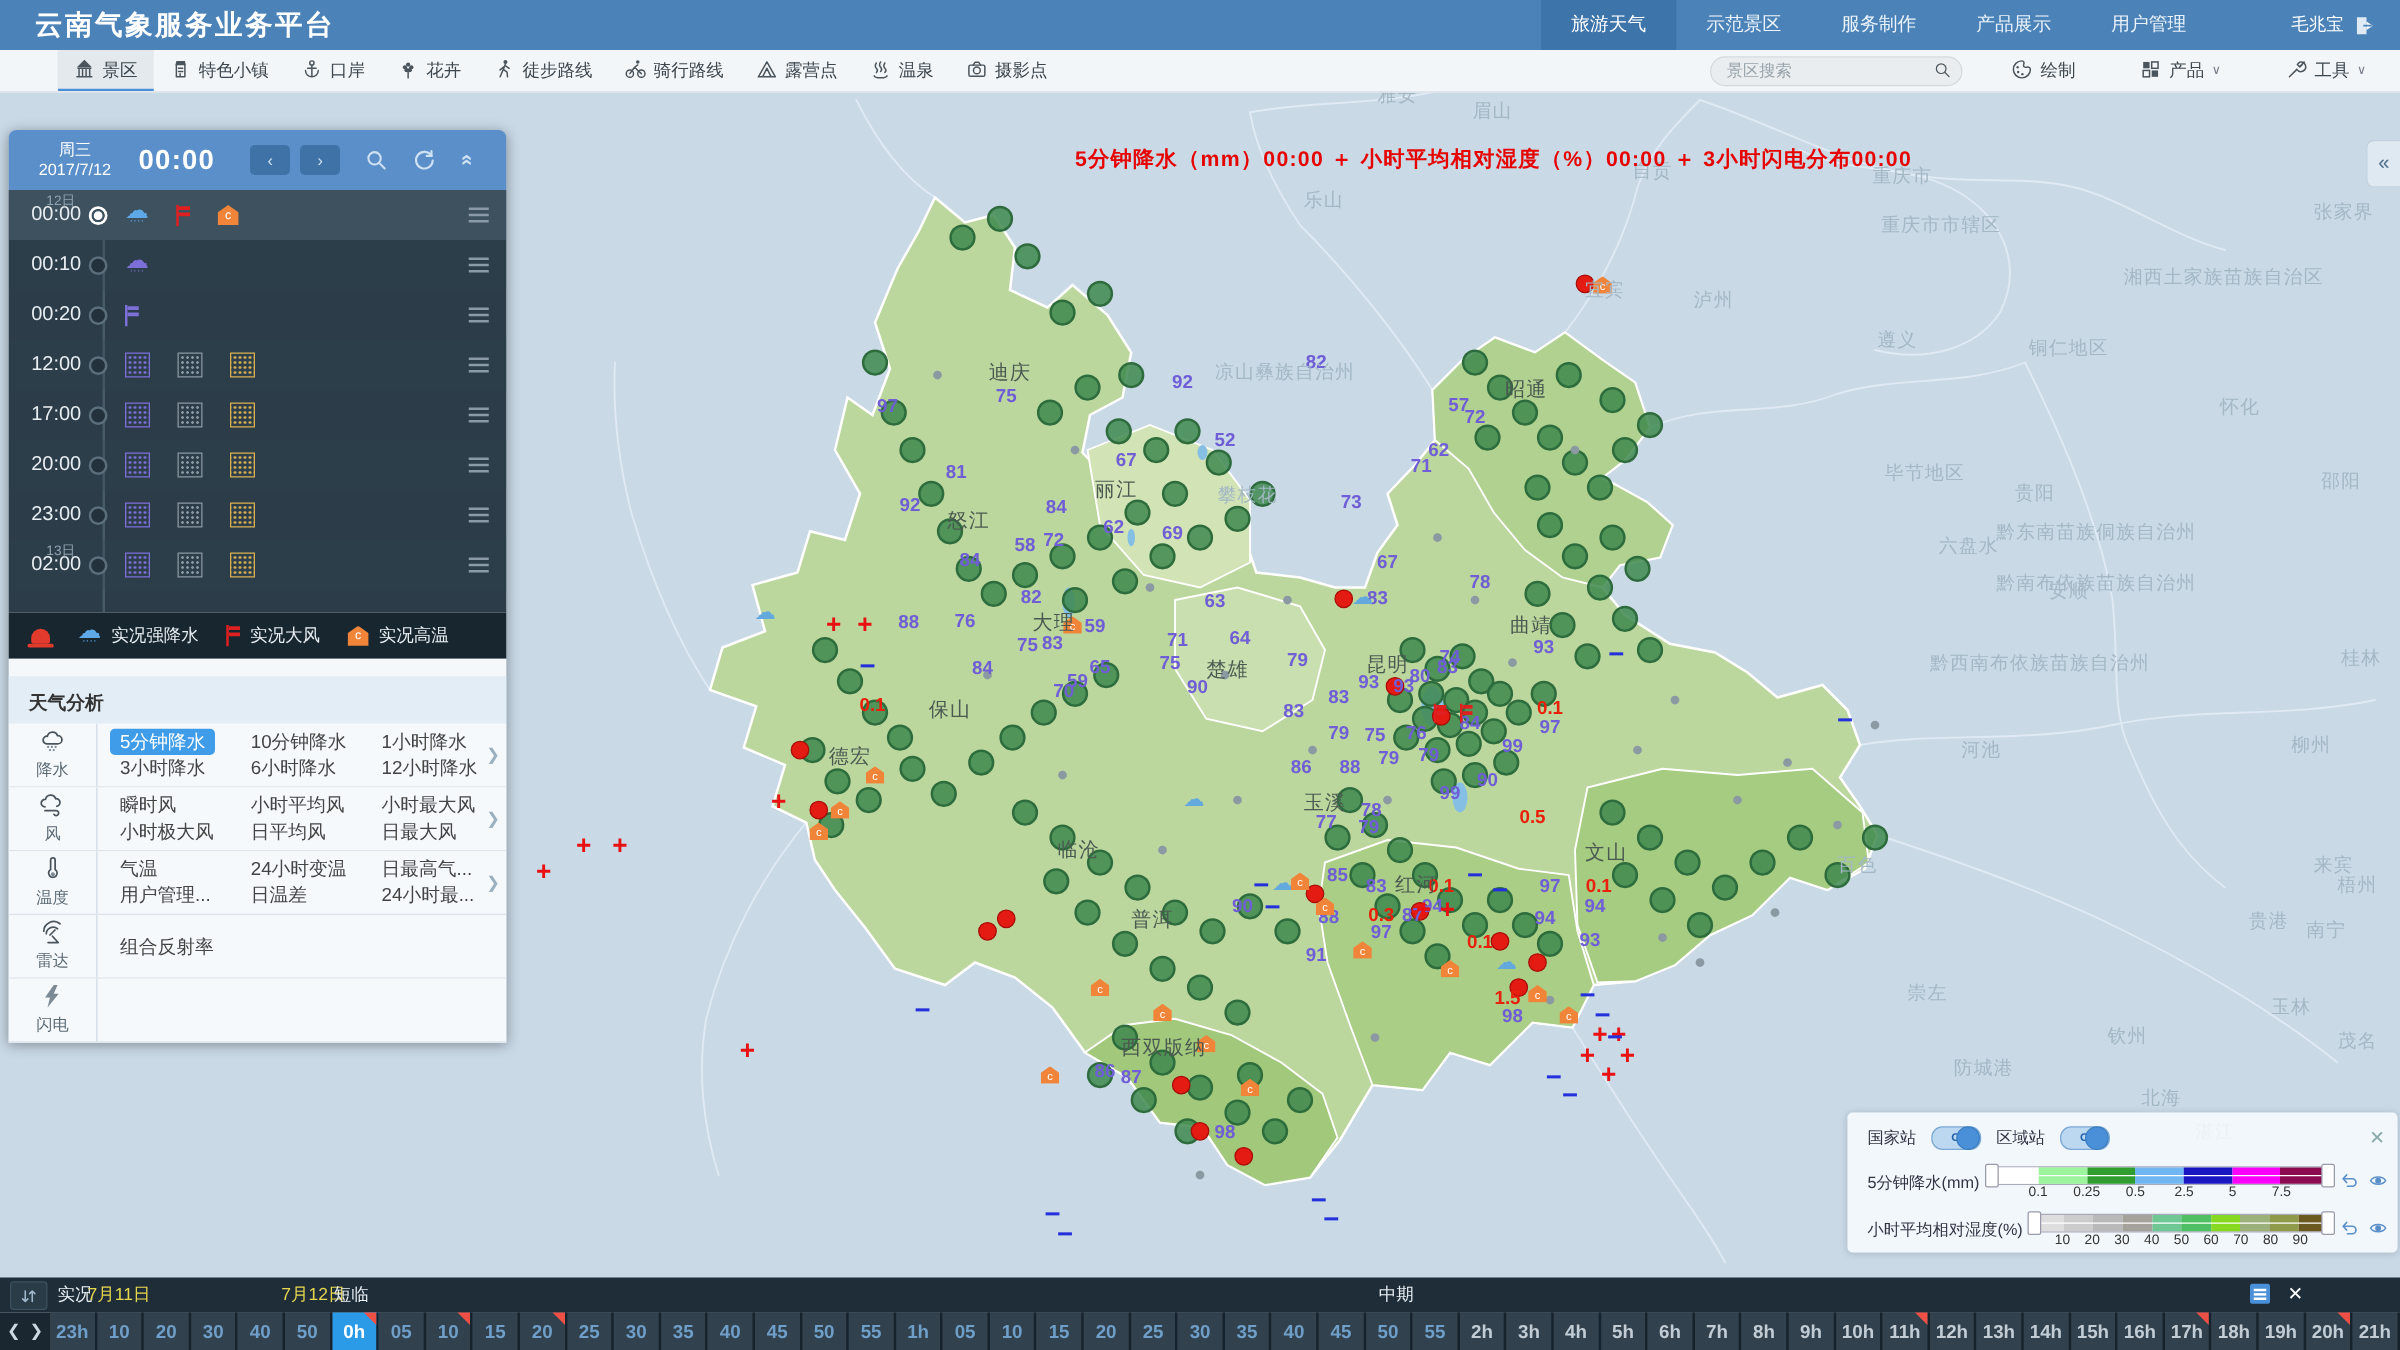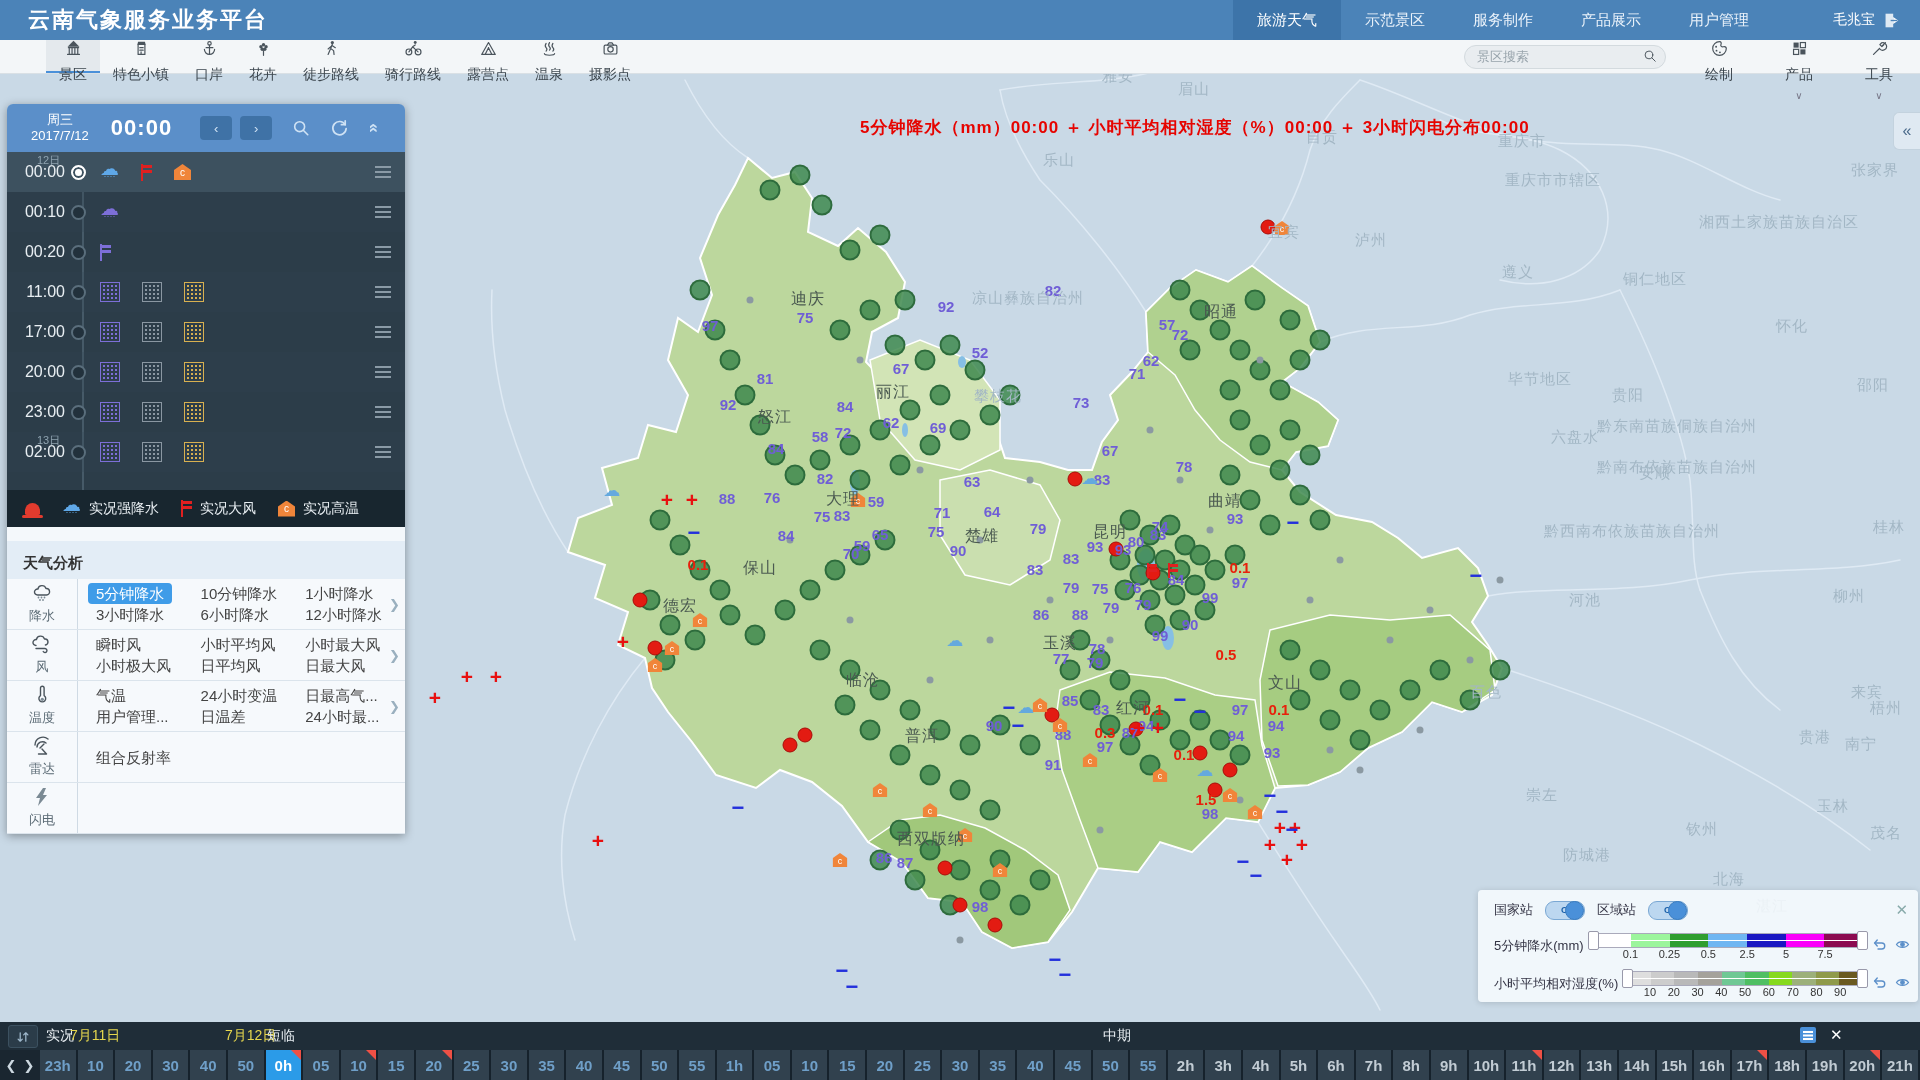--- a/index.html
+++ b/index.html
@@ -6,21 +6,21 @@
     font-family:"Liberation Sans","DejaVu Sans",sans-serif;background:#c9d9e6;}
   
   #app-header{position:absolute;left:0;top:0;width:1920px;height:40px;background:#4b83b8;z-index:30;display:flex;align-items:center;}
   #app-title{color:#fff;font-family:"Liberation Serif","DejaVu Serif",serif;font-weight:bold;font-size:22px;letter-spacing:2px;margin-left:28px;}
   #main-nav{margin-left:auto;display:flex;height:40px;}
   .nav-item{line-height:40px;padding:0 24px;color:#eaf2fa;font-size:15px;cursor:pointer;}
   .nav-item.active{background:#3d74a9;color:#fff;}
   #user-area{display:flex;align-items:center;color:#fff;font-size:14px;margin:0 20px 0 60px;gap:8px;}
   
   #toolbar{position:absolute;left:0;top:40px;width:1920px;height:33px;background:#f3f6f8;border-bottom:1px solid #d9e0e5;z-index:30;display:flex;align-items:center;}
-  .tb-item{display:flex;align-items:center;gap:6px;padding:0 13px;height:33px;font-size:14px;color:#3c464e;cursor:pointer;flex-direction:column;}
+  .tb-item{display:flex;align-items:center;gap:6px;padding:0 13px;height:33px;font-size:14px;color:#3c464e;cursor:pointer;}
   .tb-item.active{background:#e4e9ed;box-shadow:inset 0 -2px 0 #4a90d9;}
   .tb-item svg{width:17px;height:17px;}
   #tb-left{display:flex;margin-left:46px;}
   #tb-right{display:flex;align-items:center;margin-left:auto;margin-right:14px;gap:26px;}
   #search-box{position:relative;}
   #search-input{width:160px;height:22px;border:1px solid #d3dade;border-radius:12px;background:#e9edf0;padding:0 28px 0 12px;font-size:13px;color:#556;outline:none;}
   #search-input::placeholder{color:#97a3ab;}
   #search-box .mag{position:absolute;right:9px;top:4px;}
   .caret{font-size:10px;color:#778;}
   
@@ -351,21 +351,21 @@
       </div>
       <div class="srow">
         <span class="t">00:20</span>
         <span class="radio"></span>
         <span class="rowicons">
           <span class="ri ri-flag c-purple"></span>
         </span>
         <span class="menu-ic"></span>
       </div>
       <div class="srow">
-        <span class="t">11:00</span>
+        <span class="t">12:00</span>
         <span class="radio"></span>
         <span class="rowicons">
           <span class="ri ri-grid c-purple"></span>
           <span class="ri ri-grid c-grey"></span>
           <span class="ri ri-grid c-gold"></span>
         </span>
         <span class="menu-ic"></span>
       </div>
       <div class="srow">
         <span class="t">17:00</span>

